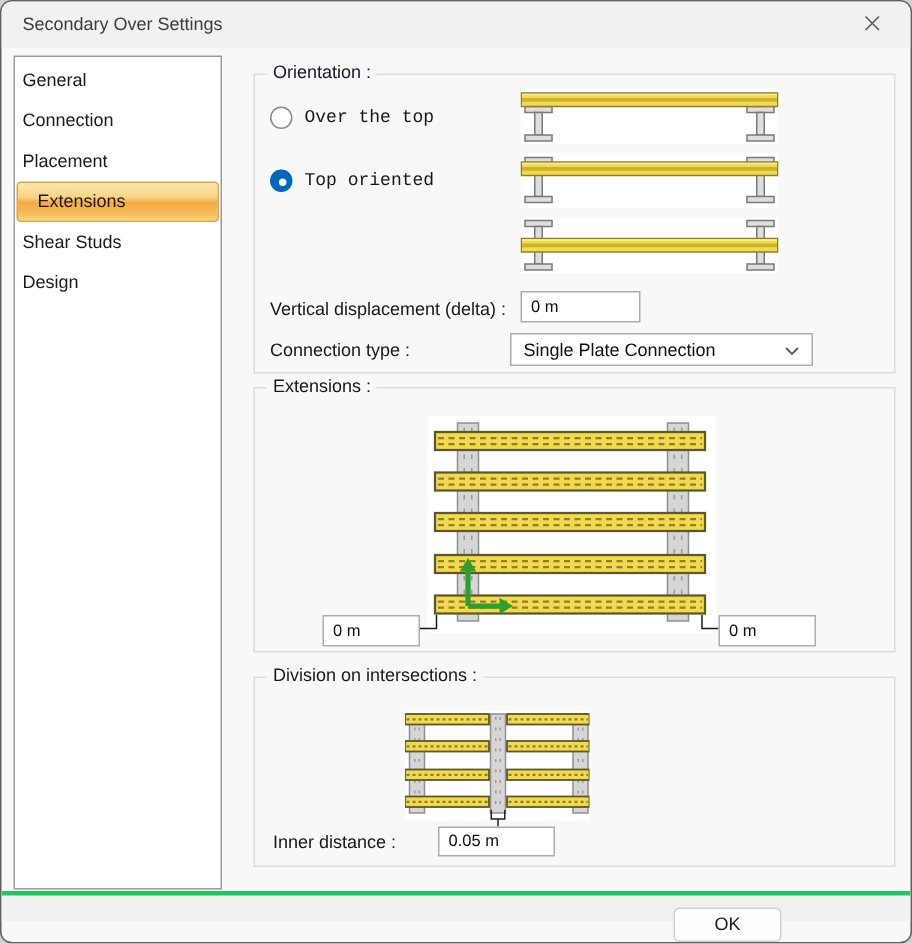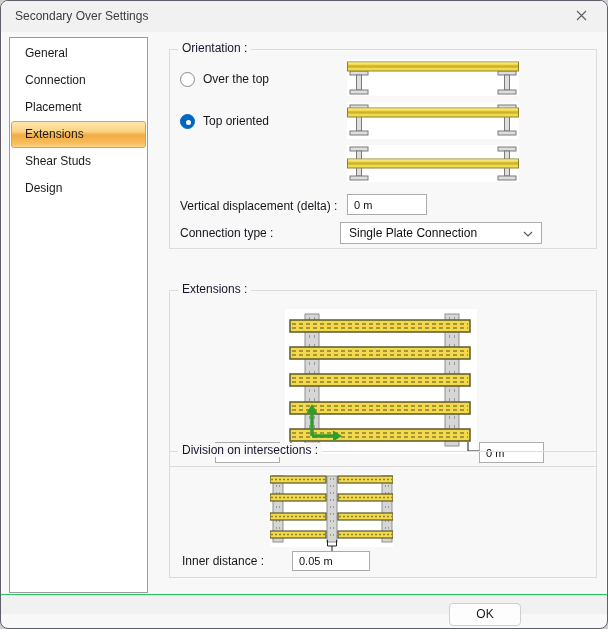--- a/index.html
+++ b/index.html
@@ -11,49 +11,49 @@
     background:#f9f8f8; border:1px solid #5f5f6a; border-radius:8px;
     overflow:hidden;
   }
   .titlebar { position:absolute; top:0; left:0; right:0; height:31px; background:#f2f1f1; }
   .title { position:absolute; left:14px; top:8px; font-size:12px; color:#3c3c3c; }
   .close-btn { position:absolute; right:9px; top:5px; width:34px; height:22px;
     display:flex; align-items:center; justify-content:center; cursor:default; }
 
   .sidebar { position:absolute; left:8px; top:36px; width:139px; height:556px;
     background:#ffffff; border:1px solid #9b9b9b; padding-top:2px; }
-  .side-item { height:27px; line-height:27px; padding-left:14px; color:#1a1a1a; margin:0 1px; }
+  .side-item { height:27px; line-height:27px; padding-left:4px; color:#1a1a1a; margin:0 1px; }
   .side-item.selected {
     background:linear-gradient(180deg,#fde7ae 0%,#fad384 38%,#f4ab43 52%,#f6bc59 82%,#fbd383 100%);
     border:1px solid #e1a33c; border-radius:3px; line-height:25px; padding-left:13px;
   }
 
   .group { position:absolute; left:168px; width:428px; border:1px solid #dcdcdc; }
   .group-label { position:absolute; top:-9px; left:8px; background:#f9f8f8; padding:0 4px;
     color:#16162a; white-space:nowrap; }
 
-  .radio-row { position:absolute; left:10px; display:flex; align-items:center; height:16px; }
+  .radio-row { position:absolute; left:10px; display:flex; align-items:flex-start; height:16px;font-family:Liberation Mono, monospace; }
   .radio { width:15px; height:15px; border-radius:50%; background:#ffffff;
     border:1px solid #8a8a8a; position:relative; flex:0 0 auto; }
   .radio.checked { background:#0067c0; border:1px solid #0067c0; }
   .radio.checked i { position:absolute; left:5px; top:5px; width:5px; height:5px;
     border-radius:50%; background:#ffffff; }
   .radio-label { margin-left:8px; color:#16161d; }
 
   .diagram { position:absolute; background:transparent; }
 
   .field-label { position:absolute; color:#16161d; }
   .textbox { position:absolute; border:1px solid #acacac; background:#ffffff;
     font-family:inherit; font-size:11px; color:#101010; padding:0 6px; outline:none; }
   .combobox { position:absolute; border:1px solid #acacac; background:#ffffff;
     display:flex; align-items:center; padding:0 8px; color:#101010;gap:20px; }
   .combobox .chev { margin-left:auto; }
 
   .footer { position:absolute; left:0; right:0; top:593px; height:20px;
-    background:#f2f1f1; border-top:1px solid #22c55e; }
+    background:#f2f1f1; border-top:3px solid #22c55e; }
   .btn { position:absolute; top:8px; width:72px; height:23px; background:#fdfdfd;
     border:1px solid #d0d0d0; border-radius:4px; text-align:center; line-height:21px;
     color:#1a1a1a; }
 </style>
 </head>
 <body>
 
 <div class="window">
 
   <div class="titlebar">
@@ -148,21 +148,21 @@
     <div class="combobox" style="left:170px; top:172px; width:202px; height:22px;">
       <span>Single Plate Connection</span>
       <span class="chev">
         <svg width="10" height="6" viewBox="0 0 10 6">
             <path d="M1 1 L5 5 L9 1" stroke="#5a5a5a" stroke-width="1.2" fill="none"></path>
           </svg>
       </span>
     </div>
   </div>
 
-  <div class="group" style="top:257px; height:177px;margin-top:32px;">
+  <div class="group" style="top:257px; height:177px;">
     <div class="group-label">Extensions :</div>
 
     <div class="diagram" style="left:101px; top:18px;">
       <svg width="212" height="148" viewBox="0 0 212 148">
         <rect x="14" y="0" width="192" height="145" fill="#ffffff"></rect>
 
         <g fill="#d6d6d6" stroke="#8f8f8f" stroke-width="1">
           <rect x="34" y="5" width="14" height="132"></rect>
           <rect x="174" y="5" width="14" height="132"></rect>
         </g>

